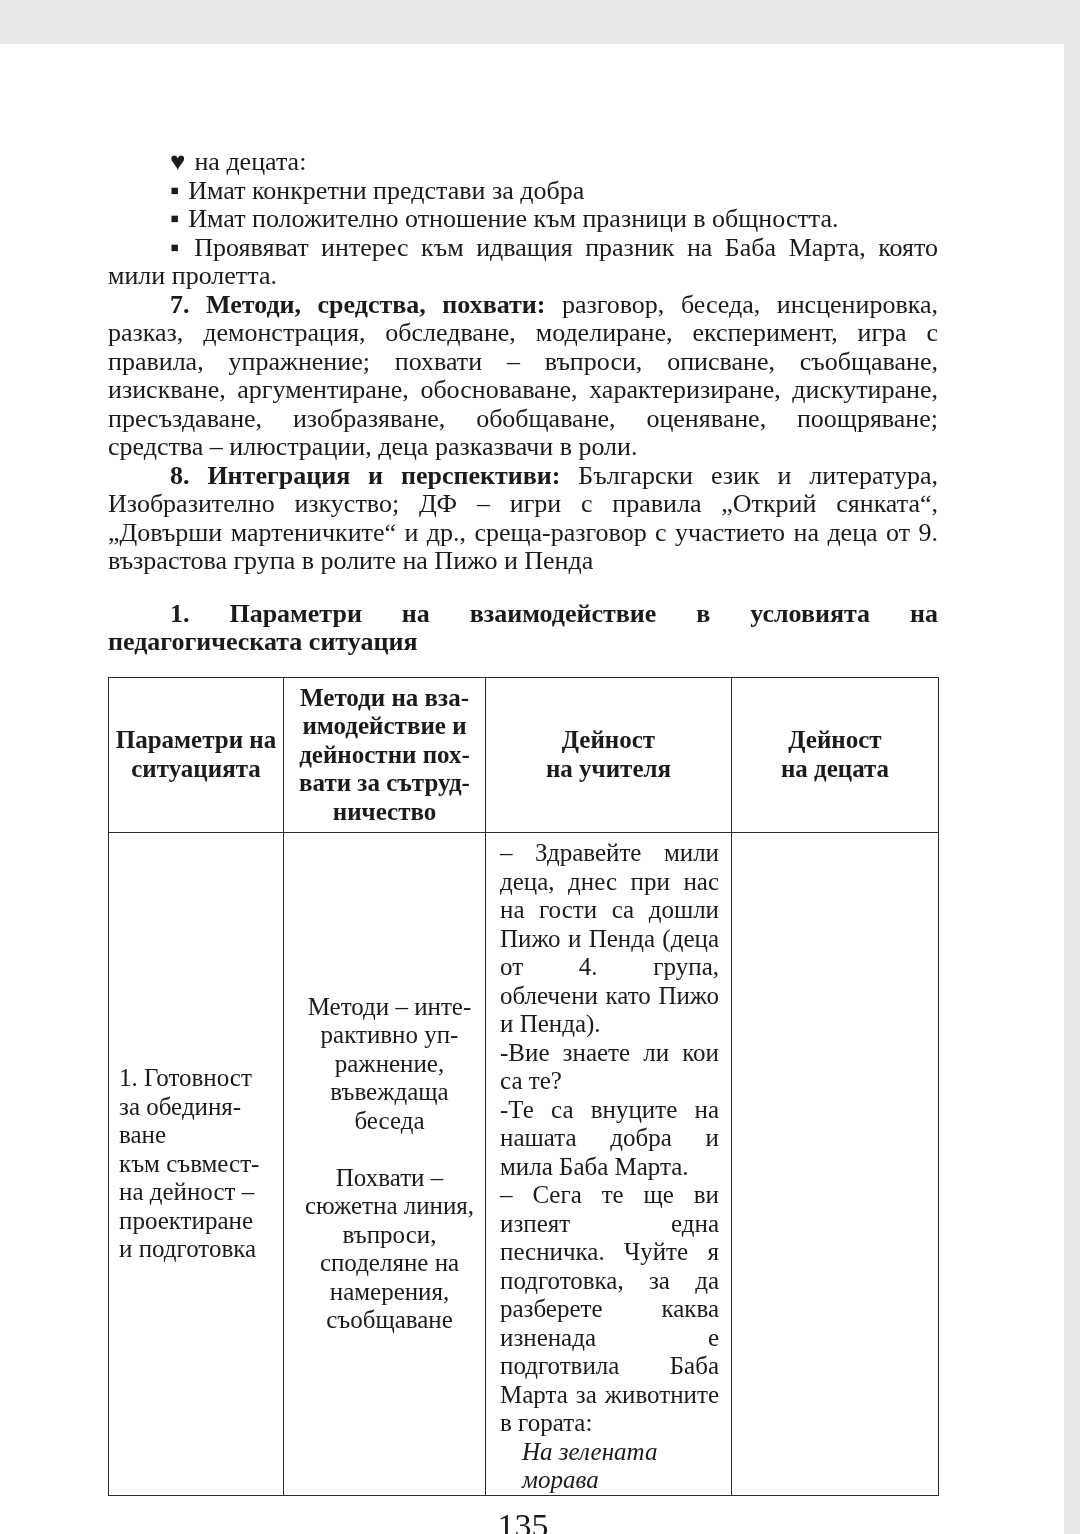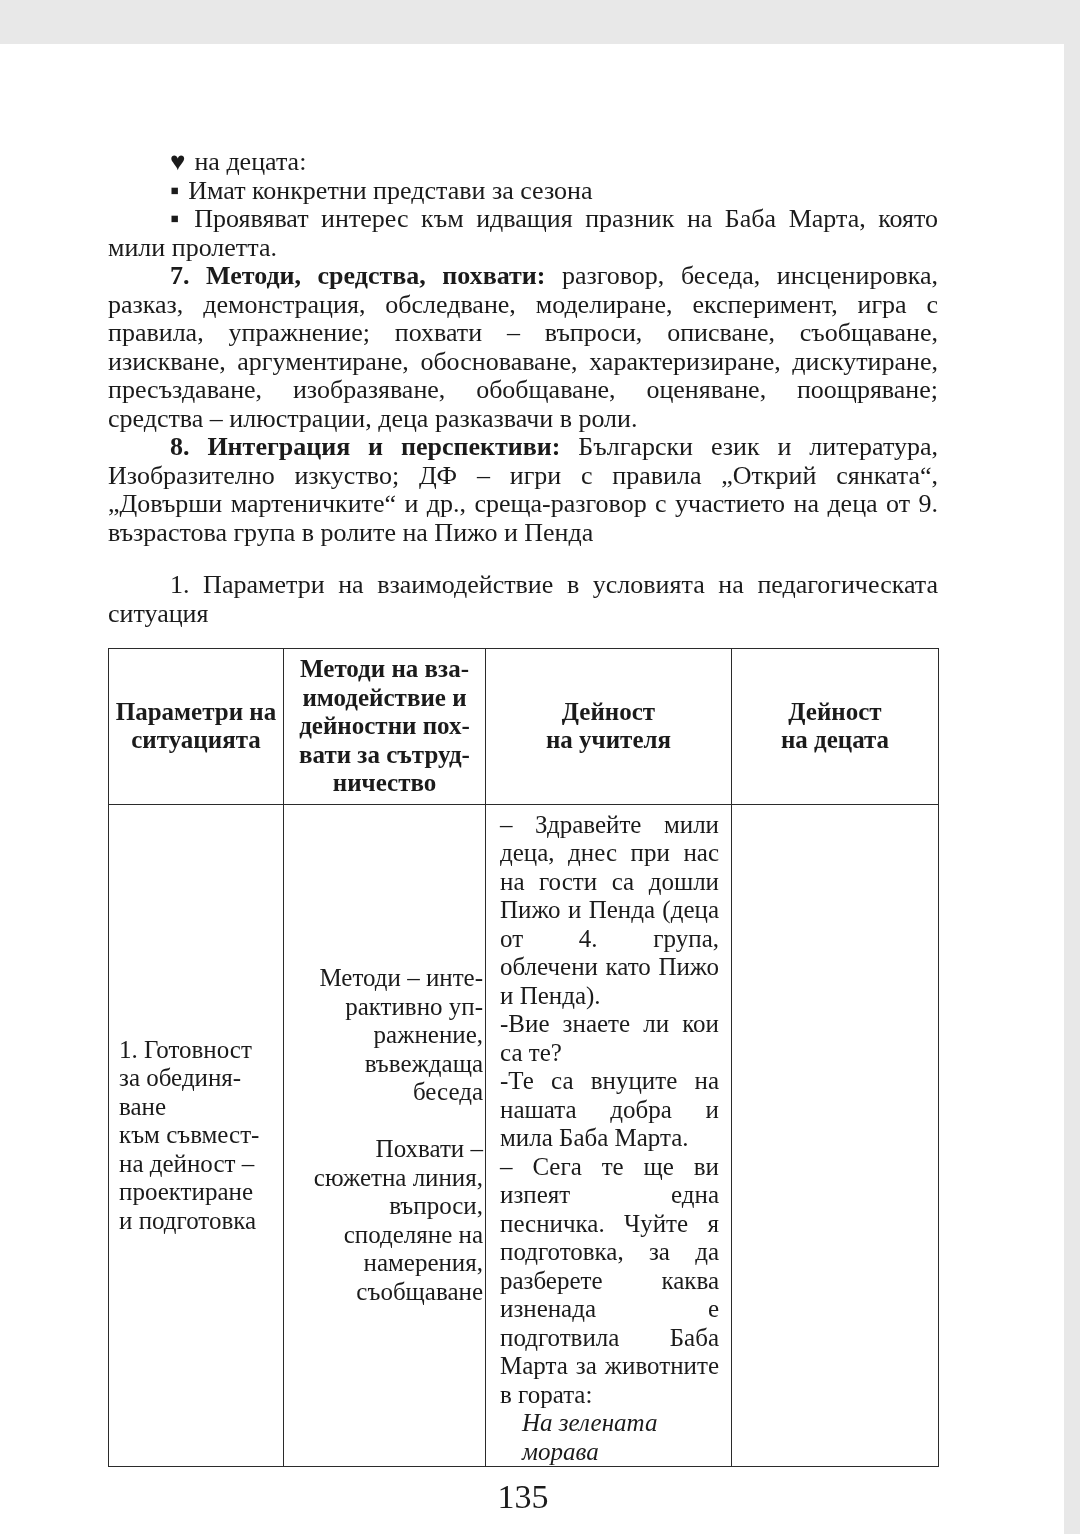--- a/index.html
+++ b/index.html
@@ -25,21 +25,21 @@
     line-height: 28.5px;
   }
   .para {
     margin: 0;
     text-indent: 62px;
     text-align: justify;
   }
   .para .marker { margin-right: 9px; }
   .bold-label { font-weight: bold; }
   .section-heading {
-    font-weight: normal;
+    font-weight: bold;
     margin: 24px 0 0 0;
     text-indent: 62px;
     text-align: justify;
   }
   table.sit-table {
     border-collapse: collapse;
     table-layout: fixed;
     width: 830px;
     height: 758px;
     margin-top: 20px;
@@ -58,21 +58,21 @@
   }
   td.cell-params {
     vertical-align: middle;
     white-space: pre-line;
     text-align: left;
     padding: 0 7px 0 10px;
   }
   td.cell-methods {
     vertical-align: middle;
     white-space: pre-line;
-    text-align: right;
+    text-align: center;
     padding: 0 2px 0 12px;
   }
   td.cell-teacher {
     vertical-align: top;
     padding: 6px 12px 0 14px;
   }
   td.cell-teacher p {
     margin: 0;
     text-align: justify;
   }
@@ -90,22 +90,23 @@
   }
 </style>
 </head>
 <body>
 
 <div class="page">
   <div class="content">
 
     <p class="para"><span class="marker">♥</span><span>на децата:</span></p>
 
-    <p class="para"><span class="marker">▪</span><span>Имат конкретни представи за сезона</span></p>
+    <p class="para"><span class="marker">▪</span><span>Имат конкретни представи за добра</span></p>
 
+    <p class="para"><span class="marker">▪</span><span>Имат положително отношение към празници в общността.</span></p>
 
     <p class="para"><span class="marker">▪</span><span>Проявяват интерес към идващия празник на Баба Марта, която мили пролетта.</span></p>
 
     <p class="para"><span class="bold-label">7. Методи, средства, похвати:</span><span> разговор, беседа, инсценировка, разказ, демонстрация, обследване, моделиране, експеримент, игра с правила, упражнение; похвати – въпроси, описване, съобщаване, изискване, аргументиране, обосноваване, характеризиране, дискутиране, пресъздаване, изобразяване, обобщаване, оценяване, поощряване; средства – илюстрации, деца разказвачи в роли.</span></p>
 
     <p class="para"><span class="bold-label">8. Интеграция и перспективи:</span><span> Български език и литература, Изобразително изкуство; ДФ – игри с правила „Открий сянката“, „Довърши мартеничките“ и др., среща-разговор с участието на деца от 9. възрастова група в ролите на Пижо и Пенда</span></p>
 
     <p class="section-heading">1. Параметри на взаимодействие в условията на педагогическата ситуация</p>
 
     <table class="sit-table">

